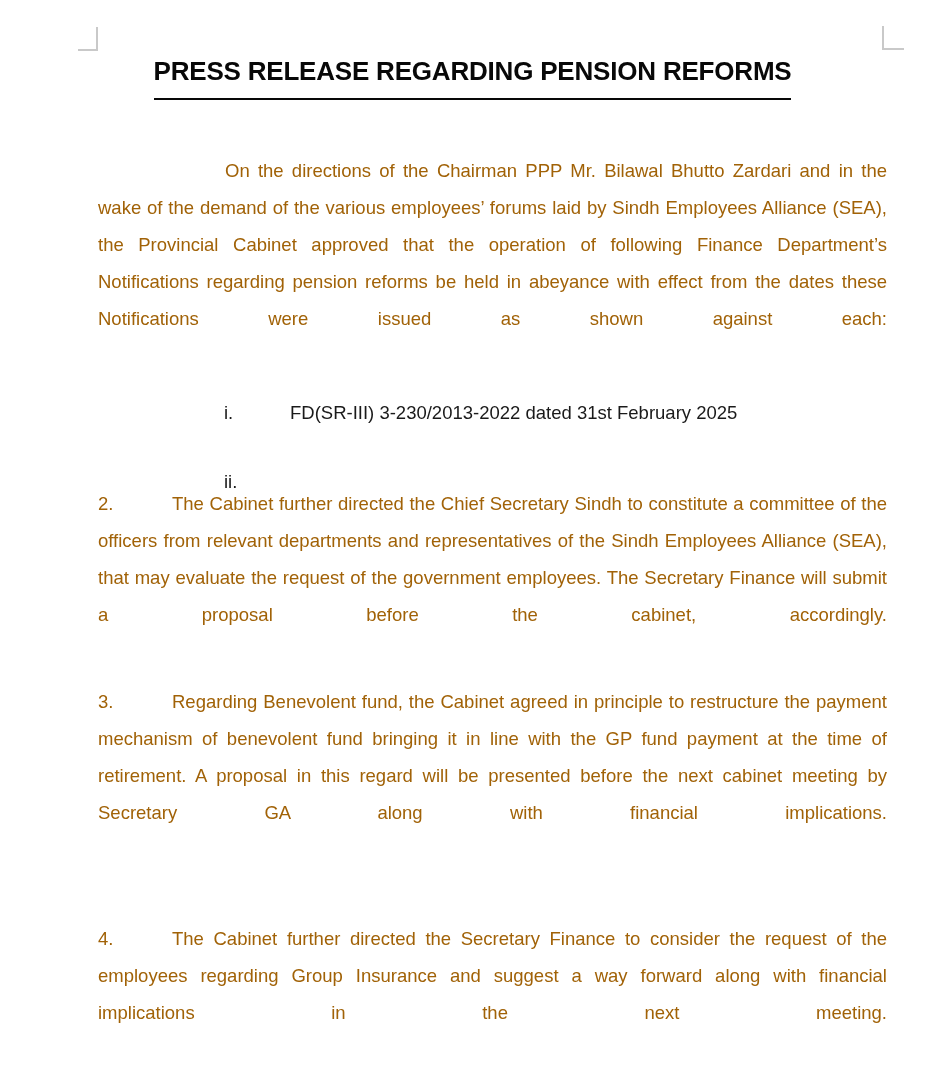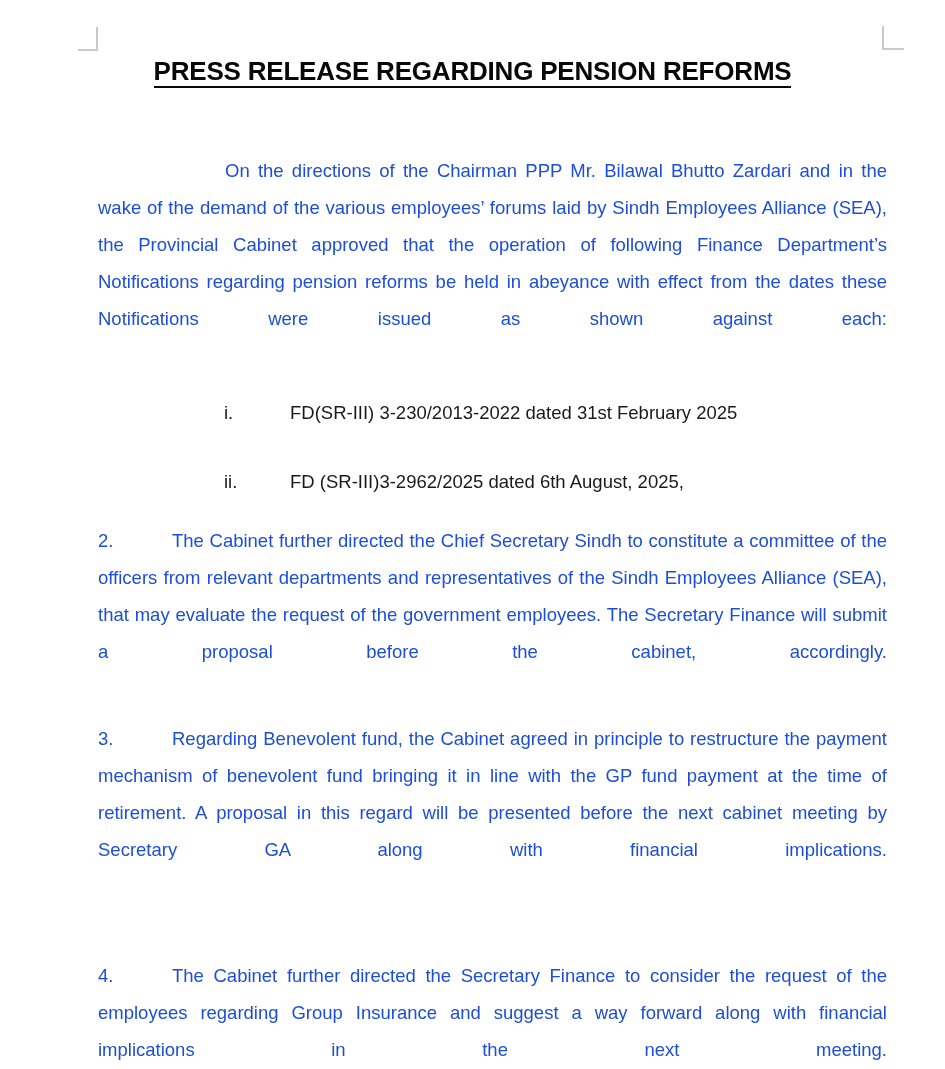--- a/index.html
+++ b/index.html
@@ -74,38 +74,38 @@
     left: 0;
     width: 945px;
     text-align: center;
     font-size: 26px;
     font-weight: bold;
     letter-spacing: -0.2px;
     color: #080808;
   }
   .doc-title span {
     border-bottom: 2.5px solid #080808;
-    padding-bottom: 0;
+    padding-bottom: 12px;
   }
 
   
   .body-block {
     position: absolute;
     left: 98px;
     top: 152px;
     width: 789px;
   }
 
   p.para {
     margin: 0;
     font-size: 18.5px;
     line-height: 37px;
     text-align: justify;
     text-justify: inter-word;
-    color: #1d4ed8;
+    color: #a16207;
   }
   p.para::after {
     content: "";
     display: inline-block;
     width: 100%;
   }
 
   p.lead {
     text-indent: 127px;
   }
@@ -173,21 +173,20 @@
 
     <p class="para lead">On the directions of the Chairman PPP Mr. Bilawal Bhutto Zardari and in the wake of the demand of the various employees’ forums laid by Sindh Employees Alliance (SEA), the Provincial Cabinet approved that the operation of following Finance Department’s Notifications regarding pension reforms be held in abeyance with effect from the dates these Notifications were issued as shown against each:</p>
 
     <ol class="roman-list">
       <li>
         <span class="rn">i.</span>
         <span class="rtext">FD(SR-III) 3-230/2013-2022 dated 31st February 2025</span>
       </li>
       <li>
         <span class="rn">ii.</span>
-        <span class="rtext">FD (SR-III)3-2962/2025 dated 6th August, 2025,</span>
       </li>
     </ol>
 
     <div class="gap-sm"></div>
 
     <p class="para"><span class="num">2.</span><span>The Cabinet further directed the Chief Secretary Sindh to constitute a committee of the officers from relevant departments and representatives of the Sindh Employees Alliance (SEA), that may evaluate the request of the government employees. The Secretary Finance will submit a proposal before the cabinet, accordingly.</span></p>
 
     <div class="para-gap"></div>
 
     <p class="para"><span class="num">3.</span><span>Regarding Benevolent fund, the Cabinet agreed in principle to restructure the payment mechanism of benevolent fund bringing it in line with the GP fund payment at the time of retirement. A proposal in this regard will be presented before the next cabinet meeting by Secretary GA along with financial implications.</span></p>

